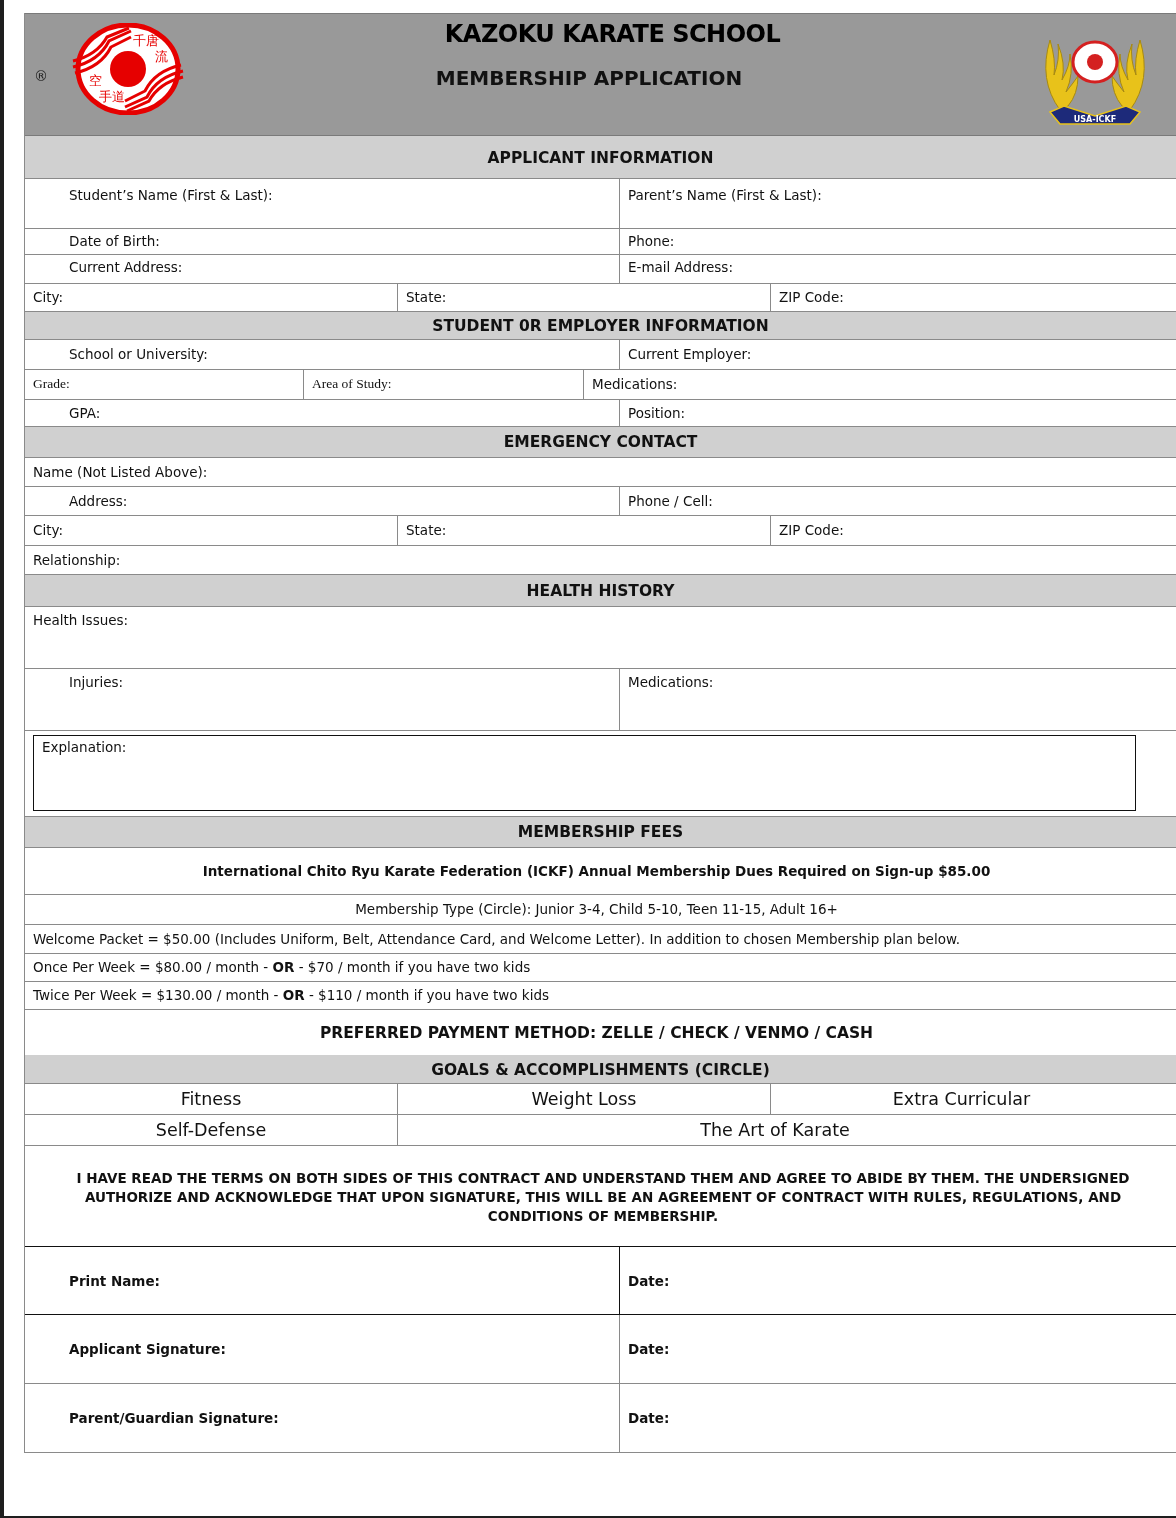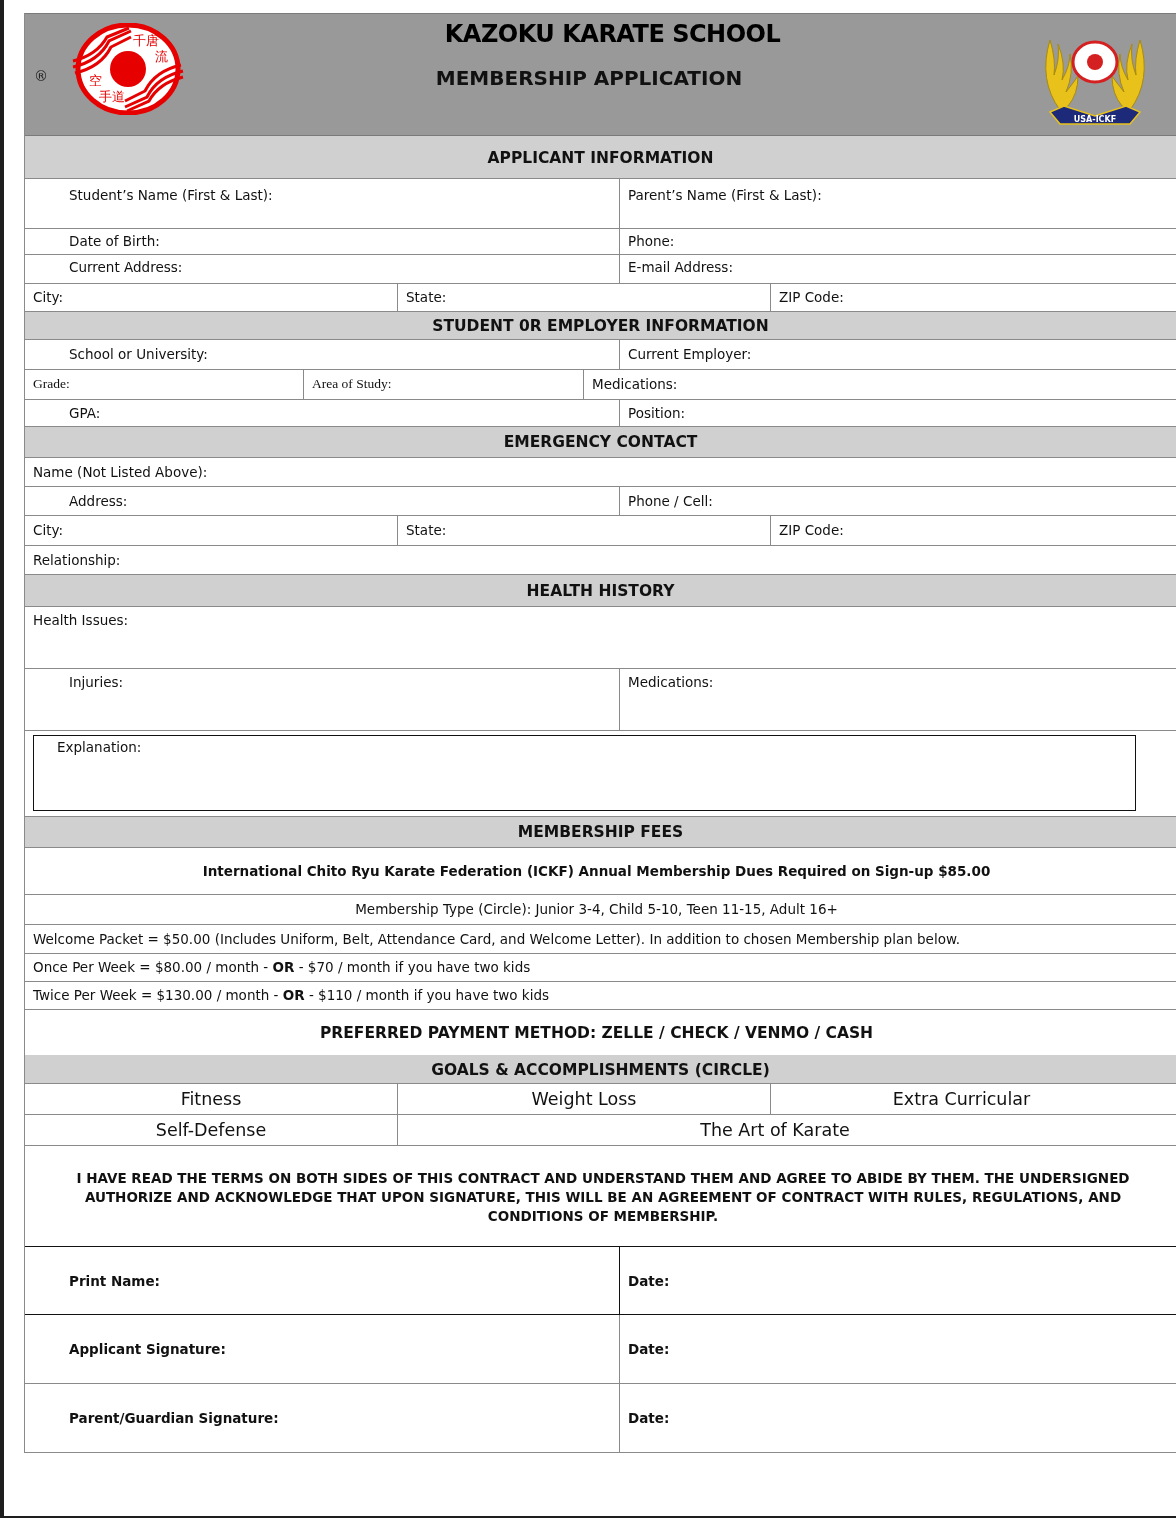--- a/index.html
+++ b/index.html
@@ -24,21 +24,21 @@
 
   .row { display: flex; border-bottom: 1px solid #8a8a8a; font-size: 13.5px; }
   .cell { padding: 0 0 0 8px; border-right: 1px solid #8a8a8a; white-space: nowrap; overflow: hidden; }
   .cell:last-child { border-right: none; }
   .w558 { width: 559px; margin-left: 36px; }
   .w372 { width: 373px; }
   .w279 { width: 279px; font-family: Liberation Serif, serif; }
   .flex1 { flex: 1; }
 
   .explain-row { height: 86px; border-bottom: 1px solid #8a8a8a; position: relative; }
-  .explain-box { position: absolute; left: 8px; top: 4px; width: 1103px; height: 76px; border: 1.5px solid #111; padding: 3px 0 0 23px; font-size: 13.5px; }
+  .explain-box { position: absolute; left: 8px; top: 4px; width: 1103px; height: 76px; border: 1.5px solid #111; padding: 3px 0 0 8px; font-size: 13.5px; }
 
   .fee-row { border-bottom: 1px solid #8a8a8a; font-size: 13.5px; padding-left: 8px; }
   .center { text-align: center; padding-left: 0; }
   .center span { display: inline-block; margin-left: -16px; }
 
   .goal-row { display: flex; border-bottom: 1px solid #8a8a8a; height: 31px; line-height: 31px; font-size: 17.5px; }
   .goal-row .g { text-align: center; border-right: 1px solid #8a8a8a; }
   .goal-row .g:last-child { border-right: none; }
   .g1 { width: 373px; } .g2 { width: 373px; } .g3 { flex: 1; }
   .g3 span { display: inline-block; margin-left: -32px; }

